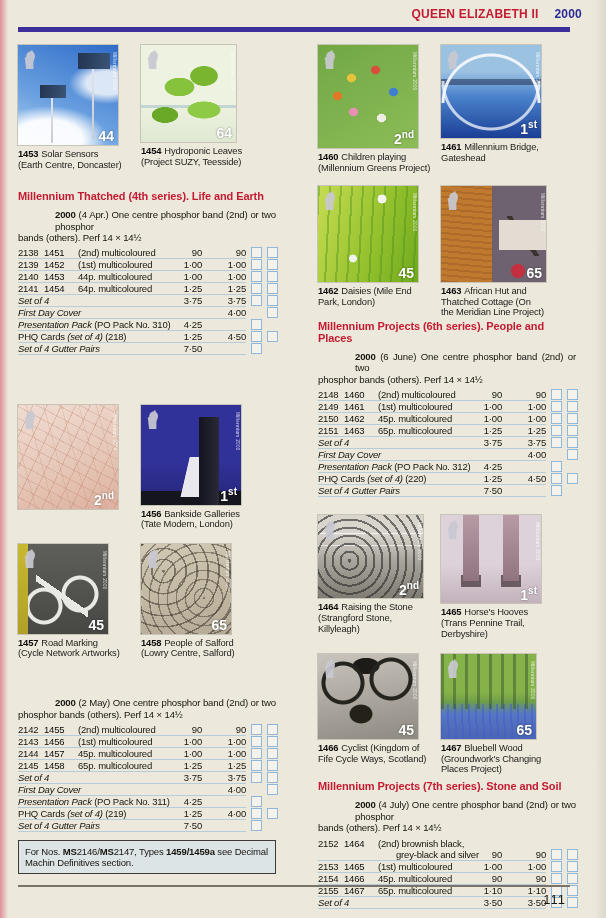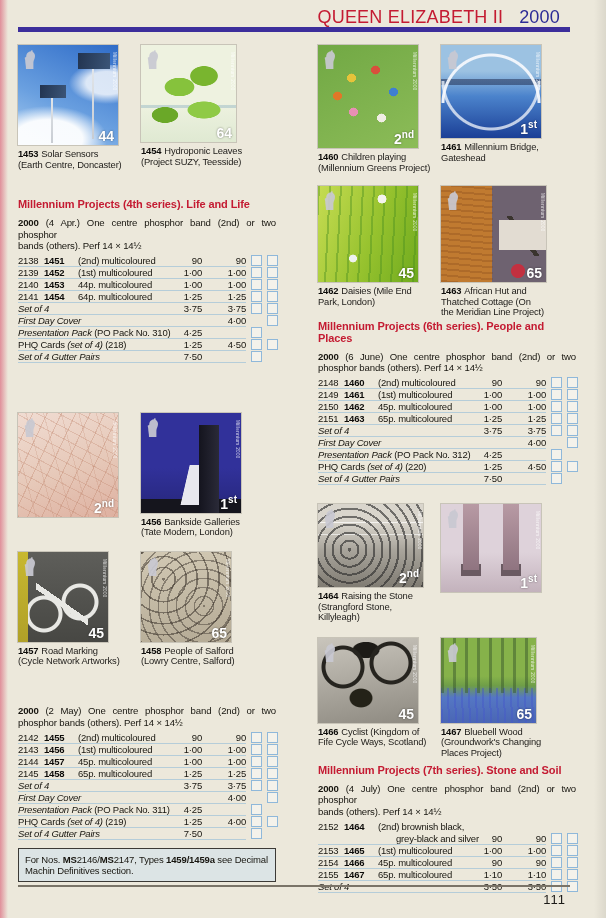--- a/index.html
+++ b/index.html
@@ -3,28 +3,28 @@
 <meta charset="utf-8">
 <style>
   html,body{margin:0;padding:0;background:#888;}
   .page{position:relative;width:606px;height:918px;background:#ece8db;overflow:hidden;
         font-family:"Liberation Sans",sans-serif;color:#17150f;}
   .page::after{content:"";position:absolute;top:0;right:0;bottom:0;width:12px;
         background:linear-gradient(90deg,rgba(0,0,0,0),rgba(0,0,0,.07));pointer-events:none;}
   .edge{position:absolute;left:0;top:0;bottom:0;width:8px;
         background:linear-gradient(90deg,#e08f9a,rgba(224,143,154,0));}
   
-  .hdr{position:absolute;top:7px;right:46px;font-size:18px;font-weight:normal;letter-spacing:.2px;}
+  .hdr{position:absolute;top:7px;right:24px;font-size:12px;font-weight:bold;letter-spacing:.2px;}
   .hdr-title{color:#c41b32;}
   .hdr-year{color:#2c2c96;margin-left:16px;}
   .hdr-rule{position:absolute;top:27px;left:18px;width:552px;height:5px;background:#3c2e9b;}
   
   .cols{position:absolute;top:45px;left:18px;display:flex;gap:42px;}
   .col{width:258px;}
-  #col-left .blk:nth-child(1){margin-bottom:28px}
+  #col-left .blk:nth-child(1){margin-bottom:20px}
   #col-left .blk:nth-child(2){margin-bottom:50px}
   #col-left .blk:nth-child(3){margin-bottom:14px}
   #col-left .blk:nth-child(4){margin-bottom:38px}
   #col-left .blk:nth-child(5){margin-bottom:9px}
   #col-right .blk:nth-child(1){margin-bottom:13px}
   #col-right .blk:nth-child(2){margin-bottom:2px}
   #col-right .blk:nth-child(3){margin-bottom:19px}
   #col-right .blk:nth-child(4){margin-bottom:15px}
   #col-right .blk:nth-child(5){margin-bottom:5px}
   
@@ -38,27 +38,27 @@
   .side{position:absolute;right:1px;top:7px;writing-mode:vertical-rl;font-size:4.5px;
         color:rgba(255,255,255,.8);letter-spacing:.4px;}
   .caption{font-size:9.4px;line-height:10.6px;margin-top:4px;color:#23211e;
            letter-spacing:-.15px;white-space:nowrap;}
   .caption b{color:#0c0b09;}
   .cap-rest{margin-left:3px;}
   
   .sec-h{font-size:11px;line-height:12px;font-weight:bold;color:#c41b32;margin-bottom:7px;
          letter-spacing:-.1px;}
   .intro{font-size:9.6px;line-height:11.5px;margin-bottom:3px;letter-spacing:-.15px;}
-  .intro .l1{text-align:justify;text-align-last:justify;}
+  .intro .l1{text-align:justify;text-align-last:justify;margin-left:37px;}
   .ptable{font-size:9.5px;letter-spacing:-.2px;}
   .trow{display:flex;align-items:center;height:12px;}
   .tline{flex:1;display:flex;align-items:flex-end;height:100%;border-bottom:1px solid #b5cdd9;min-width:0;}
   .tline.no-rule{border-bottom:none;}
   .tcat{width:26px;flex:none;}
-  .ttype{width:34px;flex:none;font-weight:bold;color:#0c0b09;}
+  .ttype{width:34px;flex:none;font-weight:normal;color:#0c0b09;}
   .tdesc{flex:1;min-width:0;white-space:nowrap;}
   .tind{width:78px;flex:none;}
   .tp1{width:40px;flex:none;text-align:right;}
   .tp2{width:44px;flex:none;text-align:right;}
   .tlbl{flex:1;min-width:0;white-space:nowrap;}
   .it{font-style:italic;}
   .boxes{width:25px;flex:none;display:flex;gap:5px;margin-left:5px;}
   .cbx{width:9px;height:9px;border:1px solid #8fb8da;background:rgba(255,255,255,.45);flex:none;}
   .cbx.hid{visibility:hidden;}
   
@@ -102,21 +102,21 @@
               <span class="side">Millennium 2000</span>
               <span class="val"><span>64</span></span>
             </div>
             <div class="caption">
               <div><b>1454</b><span class="cap-rest">Hydroponic Leaves</span></div>
               <div>(Project SUZY, Teesside)</div>
             </div>
           </div>
         </div>
         <div class="blk section">
-          <div class="sec-h">Millennium Projects (4th series). Life and Life</div>
+          <div class="sec-h">Millennium Thatched (4th series). Life and Earth</div>
           <div class="intro">
             <div class="l1"><b>2000</b><span> (4 Apr.) One centre phosphor band (2nd) or two phosphor</span></div>
             <div>bands (others). Perf 14 × 14½</div>
           </div>
           <div class="ptable">
             <div class="trow">
               <div class="tline">
                 <span class="tcat">2138</span>
                 <span class="ttype">1451</span>
                 <span class="tdesc">(2nd) multicoloured</span>
@@ -582,20 +582,25 @@
               <div>Killyleagh)</div>
             </div>
           </div>
           <div class="stamp-cell">
             <div class="stamp" style="width: 100px; height: 88px; background: linear-gradient(178deg, rgb(184, 154, 164), rgb(143, 116, 128)) 22px 0px / 16px 66px no-repeat, linear-gradient(178deg, rgb(184, 154, 164), rgb(143, 116, 128)) 62px 0px / 16px 66px no-repeat, linear-gradient(rgb(106, 90, 98), rgb(106, 90, 98)) 20px 60px / 20px 12px no-repeat, linear-gradient(rgb(106, 90, 98), rgb(106, 90, 98)) 60px 60px / 20px 12px no-repeat, linear-gradient(rgb(222, 210, 218) 0px, rgb(222, 210, 218) 55%, rgb(195, 178, 188));">
               <svg class="queen" width="15" height="20" viewBox="0 0 15 20">
                 <path fill="#c9c9d2" d="M4 20 C4 16 3.2 14.5 3.2 11.5 C3.2 10 2.6 9.6 2.8 8.4 L4.2 8 C4.2 5 6 2.6 8.6 2.6 C9 1.6 9.8 1 10.6 1.4 C10.4 1.9 10.5 2.4 10.9 2.9 C12.2 3.8 13 5.3 13 7 C13 9.8 11.4 11.4 11.4 13.6 L11.4 20 Z"></path>
               </svg>
               <span class="side">Millennium 2000</span>
               <span class="val"><span>1</span><sup>st</sup></span>
+            </div>
+            <div class="caption">
+              <div><b>1465</b><span class="cap-rest">Horse's Hooves</span></div>
+              <div>(Trans Pennine Trail,</div>
+              <div>Derbyshire)</div>
             </div>
           </div>
         </div>
         <div class="blk stamp-row">
           <div class="stamp-cell">
             <div class="stamp" style="width: 100px; height: 85px; background: radial-gradient(22px, rgba(0, 0, 0, 0) 0px, rgba(0, 0, 0, 0) 17px, rgb(38, 36, 31) 18px, rgb(38, 36, 31) 21px, rgba(0, 0, 0, 0) 22px) 2px 6px / 46px 46px no-repeat, radial-gradient(22px, rgba(0, 0, 0, 0) 0px, rgba(0, 0, 0, 0) 17px, rgb(38, 36, 31) 18px, rgb(38, 36, 31) 21px, rgba(0, 0, 0, 0) 22px) 50px 2px / 46px 46px no-repeat, radial-gradient(rgb(29, 27, 23) 0px, rgb(29, 27, 23) 45%, rgba(0, 0, 0, 0) 50%) 28px 0px / 40px 24px no-repeat, radial-gradient(rgb(36, 34, 24) 0px, rgb(36, 34, 24) 45%, rgba(0, 0, 0, 0) 50%) 26px 46px / 34px 28px no-repeat, linear-gradient(170deg, rgb(201, 197, 188), rgb(142, 138, 129));">
               <svg class="queen" width="15" height="20" viewBox="0 0 15 20">
                 <path fill="#c9c9d2" d="M4 20 C4 16 3.2 14.5 3.2 11.5 C3.2 10 2.6 9.6 2.8 8.4 L4.2 8 C4.2 5 6 2.6 8.6 2.6 C9 1.6 9.8 1 10.6 1.4 C10.4 1.9 10.5 2.4 10.9 2.9 C12.2 3.8 13 5.3 13 7 C13 9.8 11.4 11.4 11.4 13.6 L11.4 20 Z"></path>
               </svg>
               <span class="side">Millennium 2000</span>

